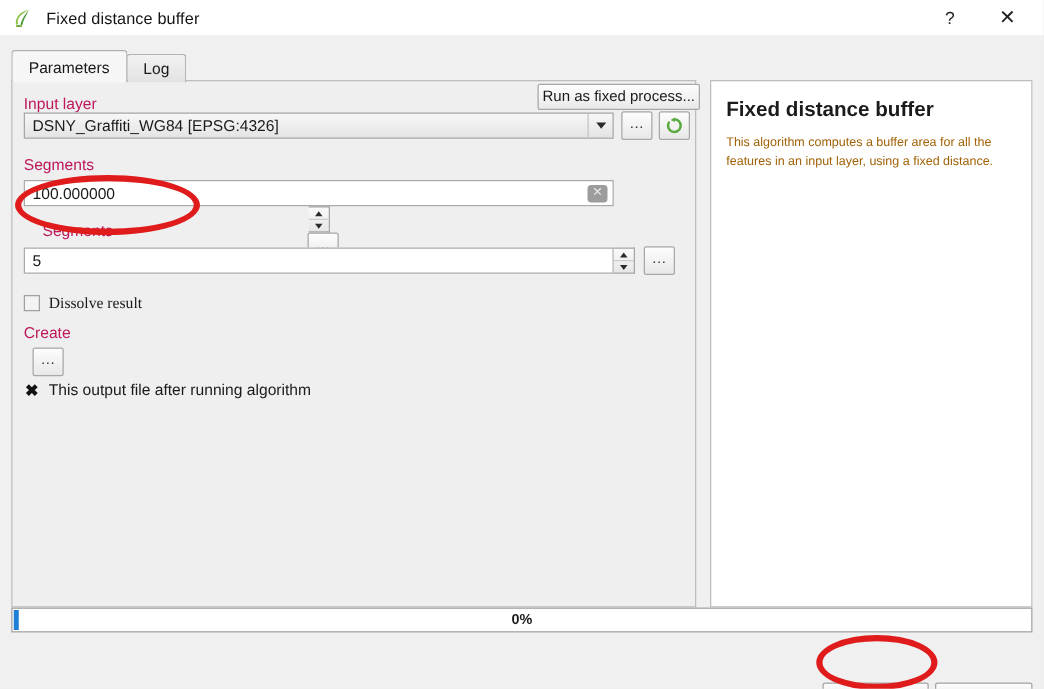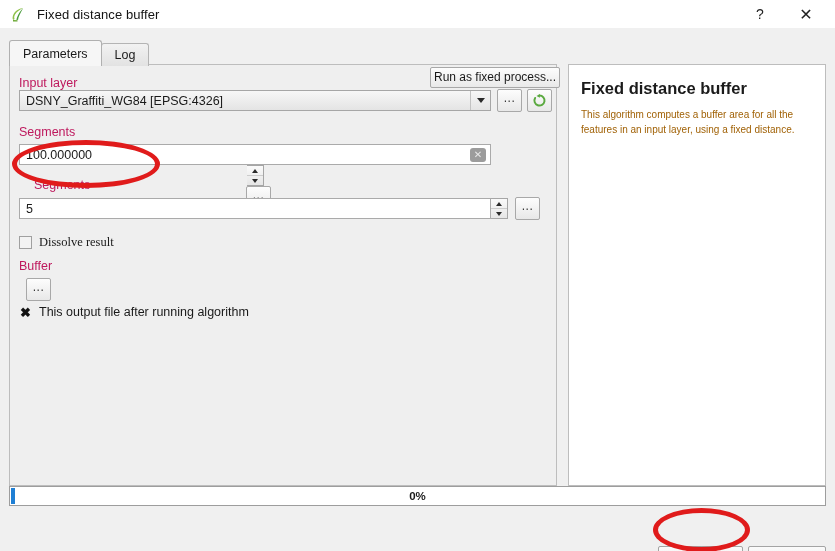--- a/index.html
+++ b/index.html
@@ -426,21 +426,21 @@
           </div>
       </div>
       <div class="dots-btn" style="margin-left:7px;">...</div>
     </div>
 
     <div class="checkrow" style="left:9px; top:170px;font-family:Liberation Serif, serif;">
       <span class="cbox"></span>
       <span>Dissolve result</span>
     </div>
 
-    <div class="field-label" style="left:9px; top:194px;">Buffer</div>
+    <div class="field-label" style="left:9px; top:194px;">Create</div>
     <div class="row" style="left:9px; top:213px;">
       <div class="dots-btn" style="margin-left:7px;">...</div>
     </div>
 
     <div class="checkrow" style="left:9px; top:240px;">
       <span class="cbox checked">✖</span>
       <span>This output file after running algorithm</span>
     </div>
 
   </div>

